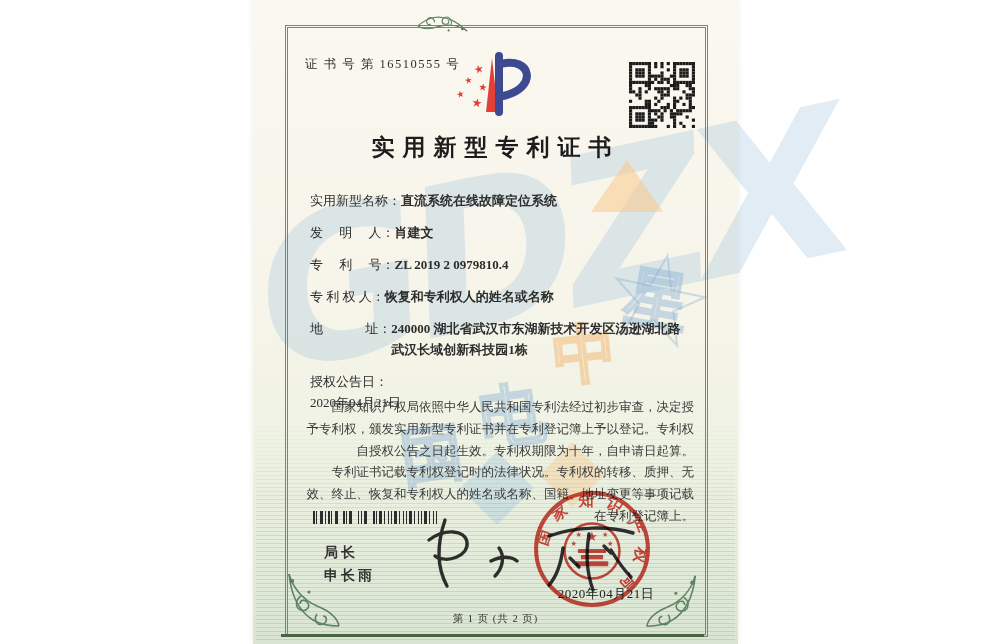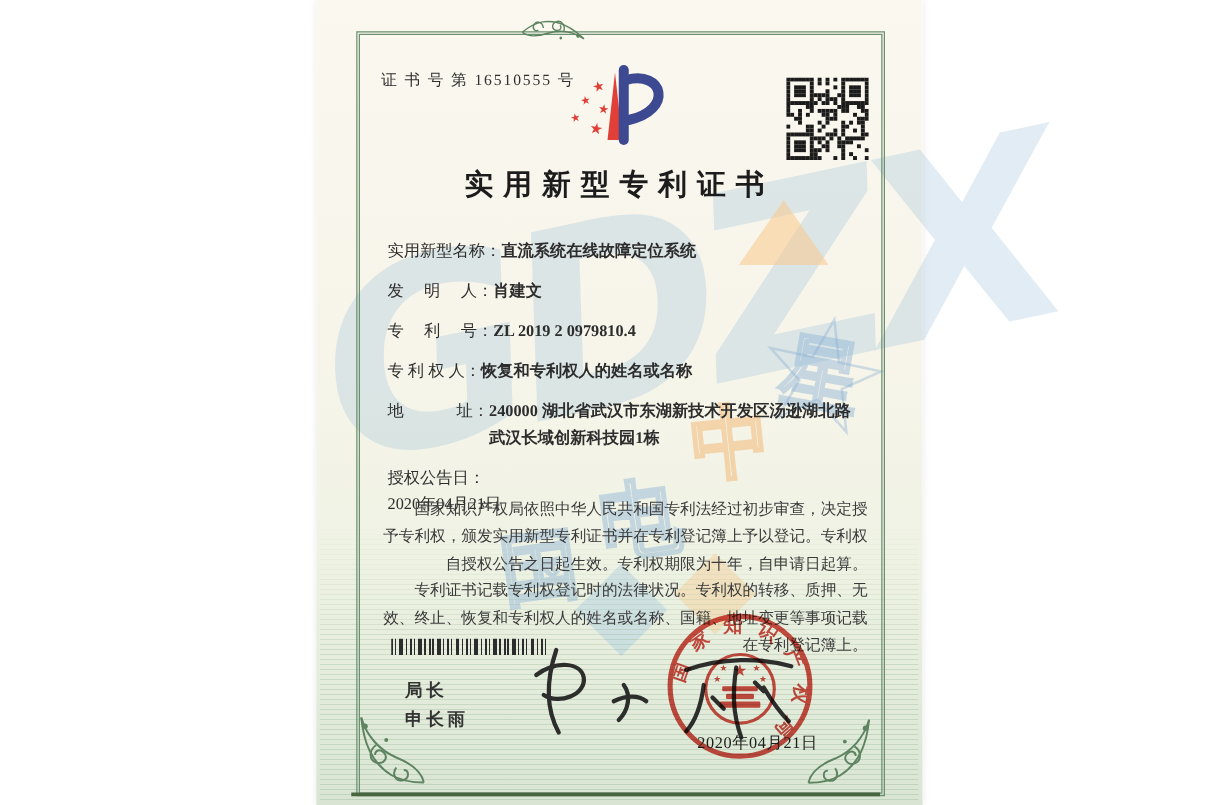--- a/index.html
+++ b/index.html
@@ -470,14 +470,15 @@
         <text x="42" y="57" font-size="7" text-anchor="middle">★</text>
         <text x="78" y="57" font-size="7" text-anchor="middle">★</text>
         <rect x="46" y="60" width="28" height="4" rx="1"></rect>
         <rect x="49" y="66" width="22" height="4" rx="1"></rect>
         <rect x="44" y="72" width="32" height="5" rx="1"></rect>
       </g>
     </svg>
 
     <div class="seal-date">2020年04月21日</div>
 
+    <div class="footer">第 1 页 (共 2 页)</div>
   </div>
 </div>
 
 </body></html>

